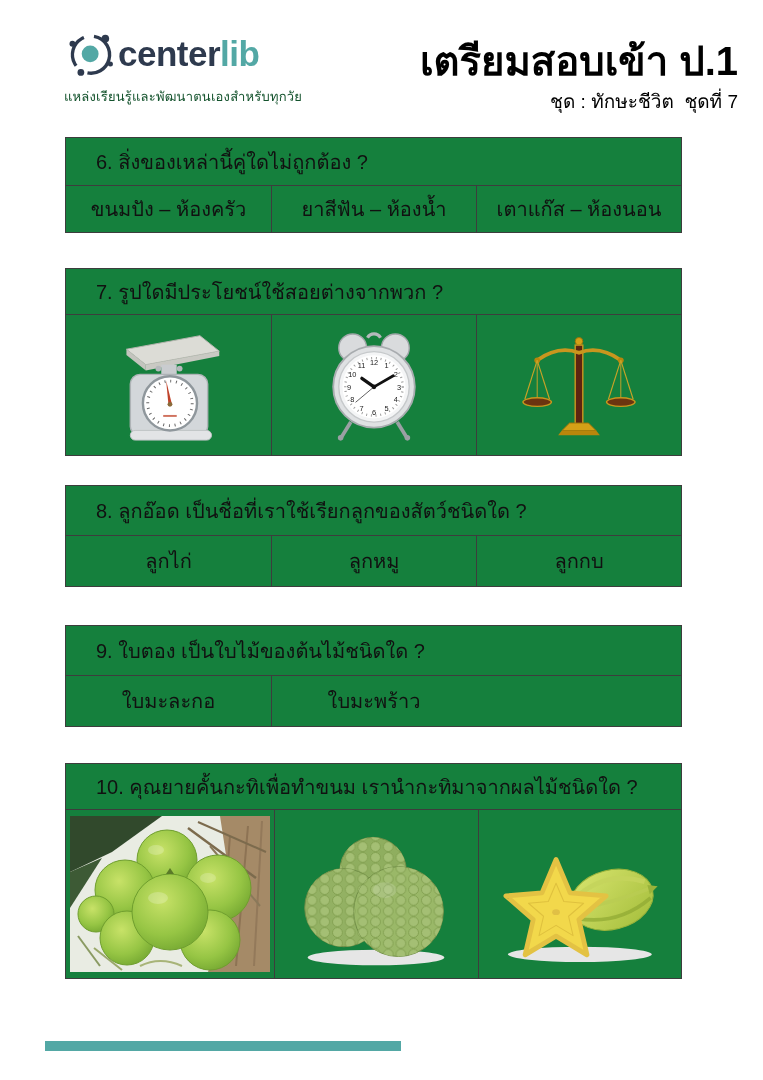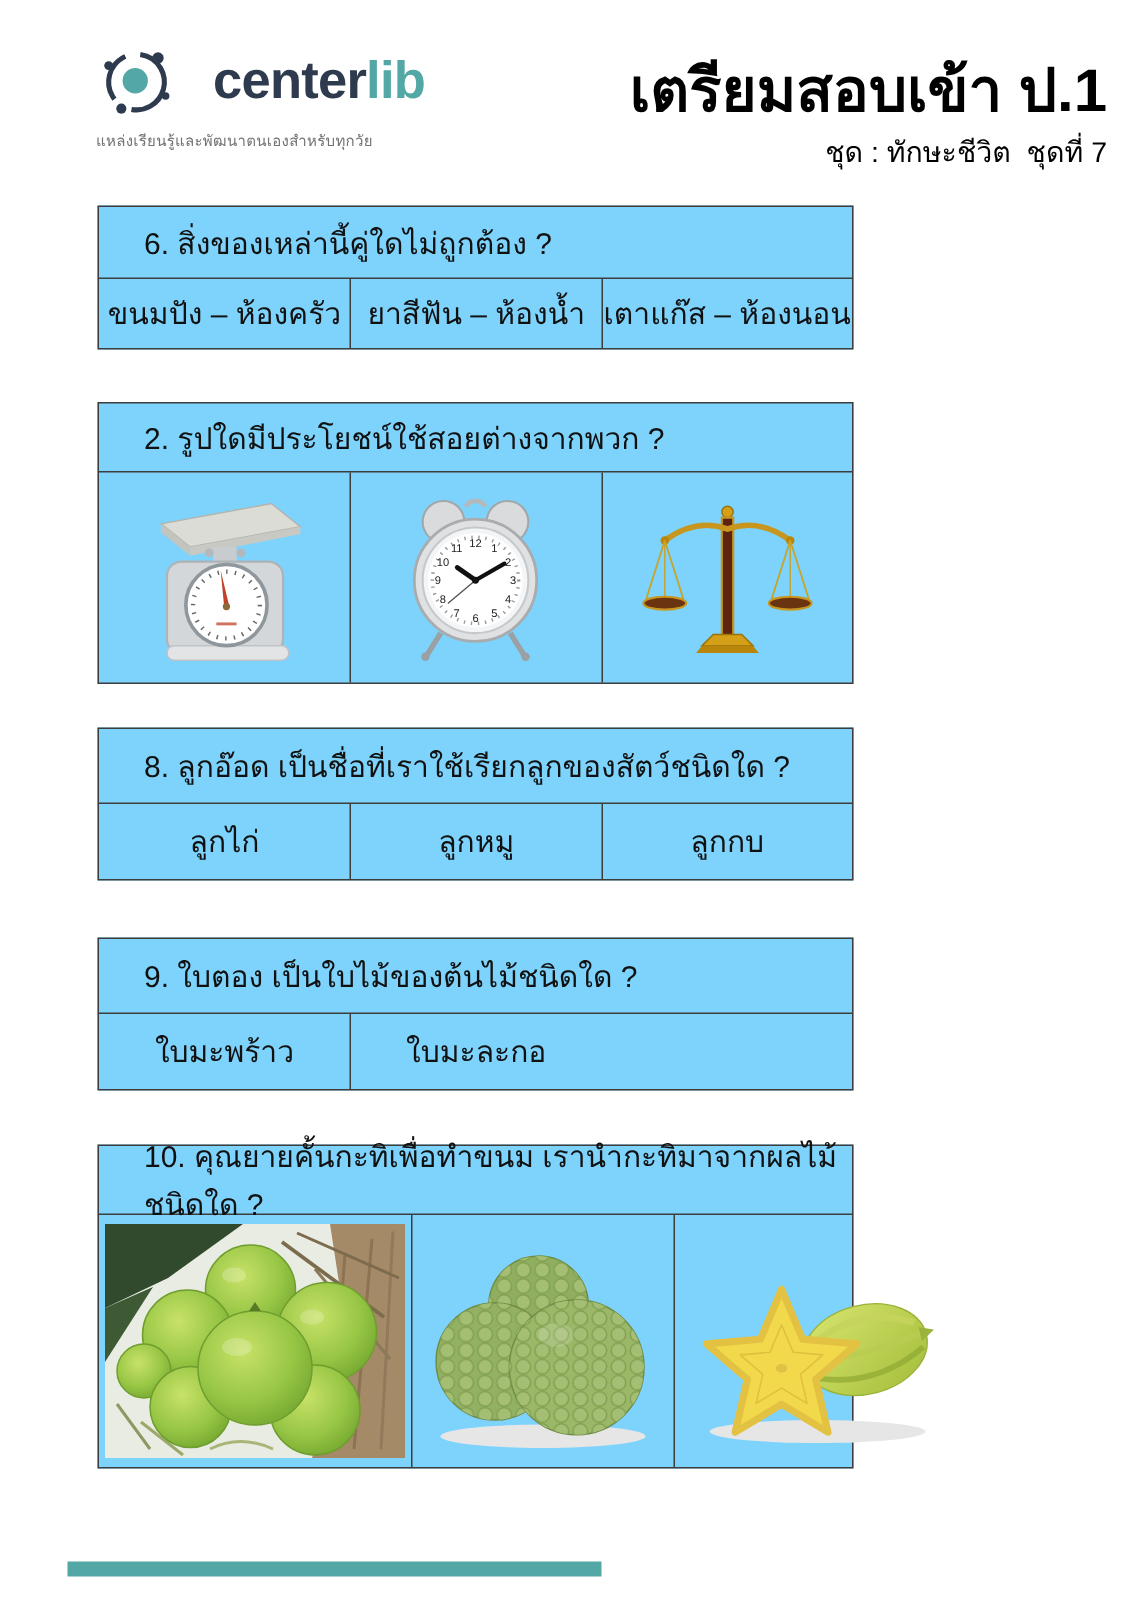--- a/index.html
+++ b/index.html
@@ -3,33 +3,33 @@
 <meta charset="utf-8">
 <style>
   html,body { margin:0; padding:0; background:#ffffff; }
   .page {
     position:relative; width:763px; height:1080px; background:#ffffff;
     font-family:"Liberation Sans", sans-serif; color:#1a1a1a; overflow:hidden;
   }
 
   
   .brand { position:absolute; left:64px; top:26px; }
-  .brand-row { display:flex; align-items:center; gap:24px; }
+  .brand-row { display:flex; align-items:center; gap:0; }
   .brand-name { font-size:35px; font-weight:bold; letter-spacing:-0.5px; color:#2e3a4e; line-height:1; }
   .brand-name .accent { color:#53a8a5; }
-  .brand-tagline { margin-top:6px; font-size:10px; color:#737373; letter-spacing:0.2px; }
+  .brand-tagline { margin-top:6px; font-size:13px; color:#14532d; letter-spacing:0.2px; }
 
   .head-right { position:absolute; right:25px; top:38px; text-align:right; }
   .page-title { font-size:40px; font-weight:bold; color:#000; line-height:1.15; }
   .page-subtitle { font-size:19px; color:#000; margin-top:2px; white-space:pre; }
 
   
   .qbox {
-    position:absolute; left:65px; width:504px; box-sizing:border-box;
-    border:1.5px solid #3d3d3d; background:#7dd3fc;
+    position:absolute; left:65px; width:617px; box-sizing:border-box;
+    border:1.5px solid #3d3d3d; background:#15803d;
   }
   .qhead {
     display:flex; align-items:center; padding-left:30px; box-sizing:border-box;
     border-bottom:1.5px solid #3d3d3d; font-size:20px; color:#111;
   }
   .qrow { display:grid; grid-template-columns:1fr 1fr 1fr; }
   .qcell {
     display:flex; align-items:center; justify-content:center; box-sizing:border-box;
     border-left:1.5px solid #3d3d3d; font-size:20px; color:#111; text-align:center;
   }
@@ -76,21 +76,21 @@
   <section class="qbox" id="q6">
     <div class="qhead">6. สิ่งของเหล่านี้คู่ใดไม่ถูกต้อง ?</div>
     <div class="qrow">
       <div class="qcell">ขนมปัง – ห้องครัว</div>
       <div class="qcell">ยาสีฟัน – ห้องน้ำ</div>
       <div class="qcell">เตาแก๊ส – ห้องนอน</div>
     </div>
   </section>
 
   <section class="qbox" id="q7">
-    <div class="qhead">2. รูปใดมีประโยชน์ใช้สอยต่างจากพวก ?</div>
+    <div class="qhead">7. รูปใดมีประโยชน์ใช้สอยต่างจากพวก ?</div>
     <div class="qrow">
       <div class="qcell icell">
         <svg width="116" height="120" viewBox="0 0 120 122">
           <polygon points="16,24 92,10 112,26 36,40" fill="#dcdcd6" stroke="#b4b4ae" stroke-width="1"></polygon>
           <polygon points="16,24 36,40 36,46 16,30" fill="#c4c4be"></polygon>
           <polygon points="36,40 112,26 112,31 36,46" fill="#c9c9c3"></polygon>
           <rect x="52" y="40" width="16" height="10" fill="#c9cccf"></rect>
           <circle cx="49" cy="44" r="3" fill="#b4b8bb"></circle>
           <circle cx="71" cy="44" r="3" fill="#b4b8bb"></circle>
           <path d="M30,50 h60 a10,10 0 0 1 10,10 v44 a8,8 0 0 1 -8,8 H28 a8,8 0 0 1 -8,-8 V60 a10,10 0 0 1 10,-10 Z" fill="#d3d7da" stroke="#aeb3b6" stroke-width="1.5"></path>
@@ -160,22 +160,22 @@
     <div class="qrow">
       <div class="qcell">ลูกไก่</div>
       <div class="qcell">ลูกหมู</div>
       <div class="qcell">ลูกกบ</div>
     </div>
   </section>
 
   <section class="qbox" id="q9">
     <div class="qhead">9. ใบตอง เป็นใบไม้ของต้นไม้ชนิดใด ?</div>
     <div class="qrow">
+      <div class="qcell">ใบมะละกอ</div>
       <div class="qcell">ใบมะพร้าว</div>
-      <div class="qcell">ใบมะละกอ</div>
     </div>
   </section>
 
   <section class="qbox" id="q10">
     <div class="qhead">10. คุณยายคั้นกะทิเพื่อทำขนม เรานำกะทิมาจากผลไม้ชนิดใด ?</div>
     <div class="qrow">
       <div class="qcell icell">
         <svg width="200" height="156" viewBox="0 0 200 156">
           <defs>
             <radialGradient id="coco" cx="40%" cy="35%" r="75%">

